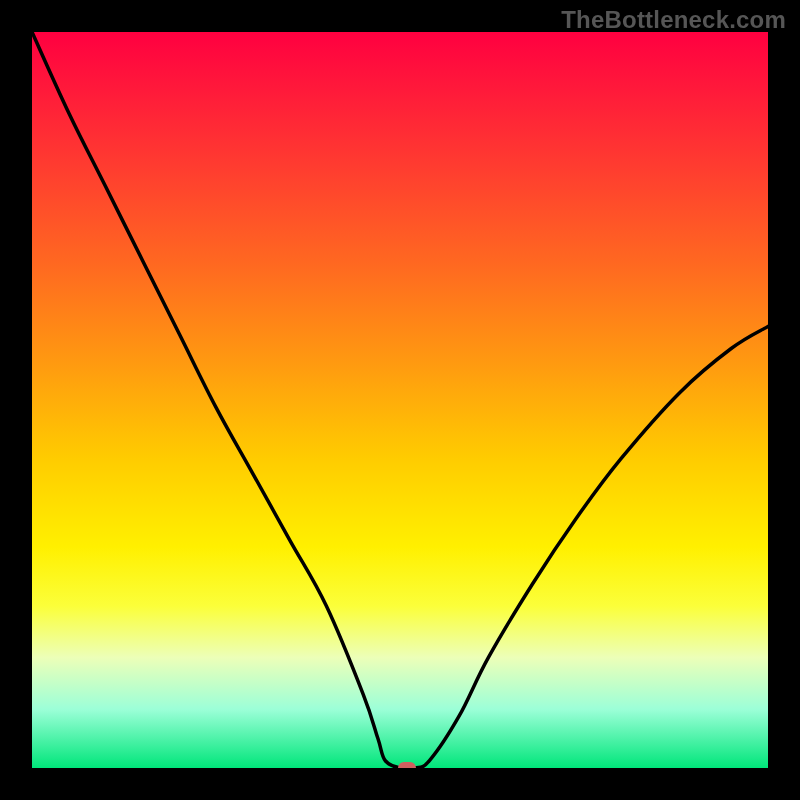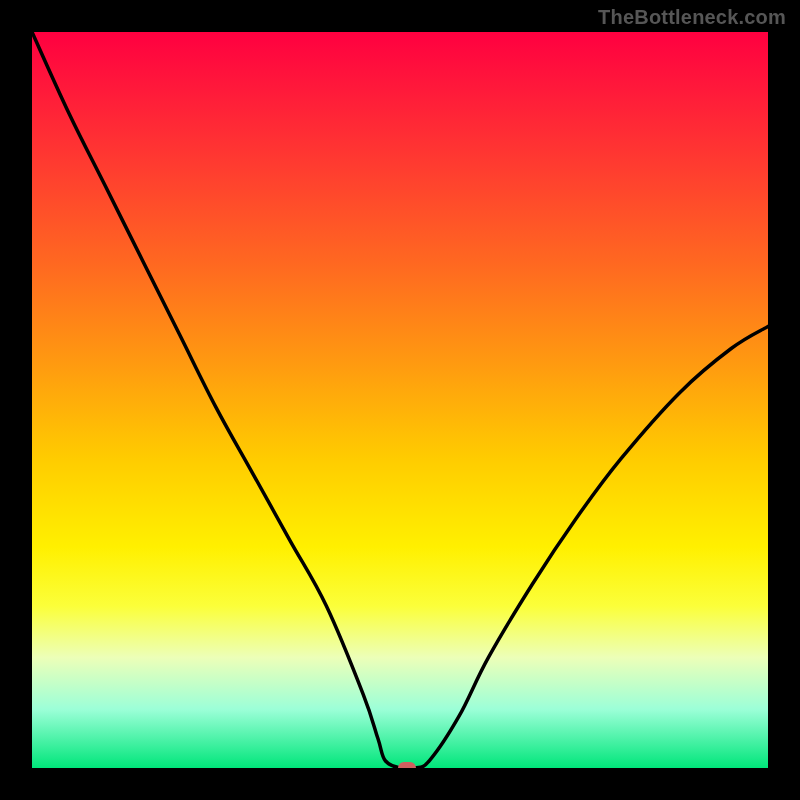--- a/index.html
+++ b/index.html
@@ -40,21 +40,21 @@
       #ecffb8 85%,
       #9cffd8 92%,
       #00e67a 100%
     );
   }
   .watermark {
     position: absolute;
     top: 6px;
     right: 14px;
     font-family: Arial, Helvetica, sans-serif;
-    font-size: 20px;
+    font-size: 24px;
     font-weight: 700;
     color: #565656;
     letter-spacing: 0.2px;
     user-select: none;
   }
   svg.curve {
     position: absolute;
     inset: 0;
   }
   .dot {

